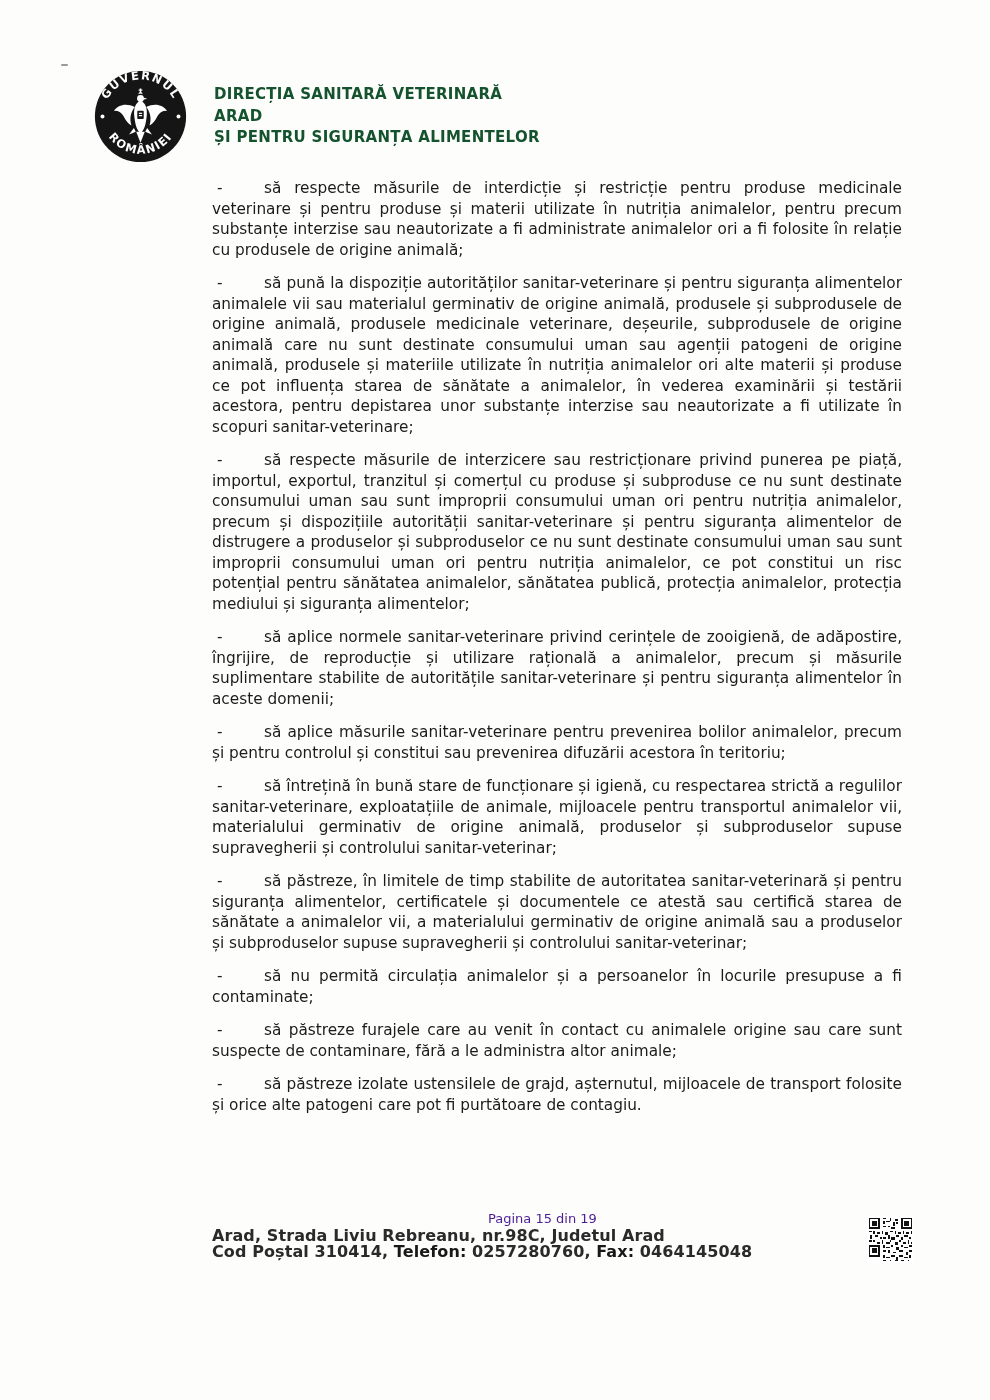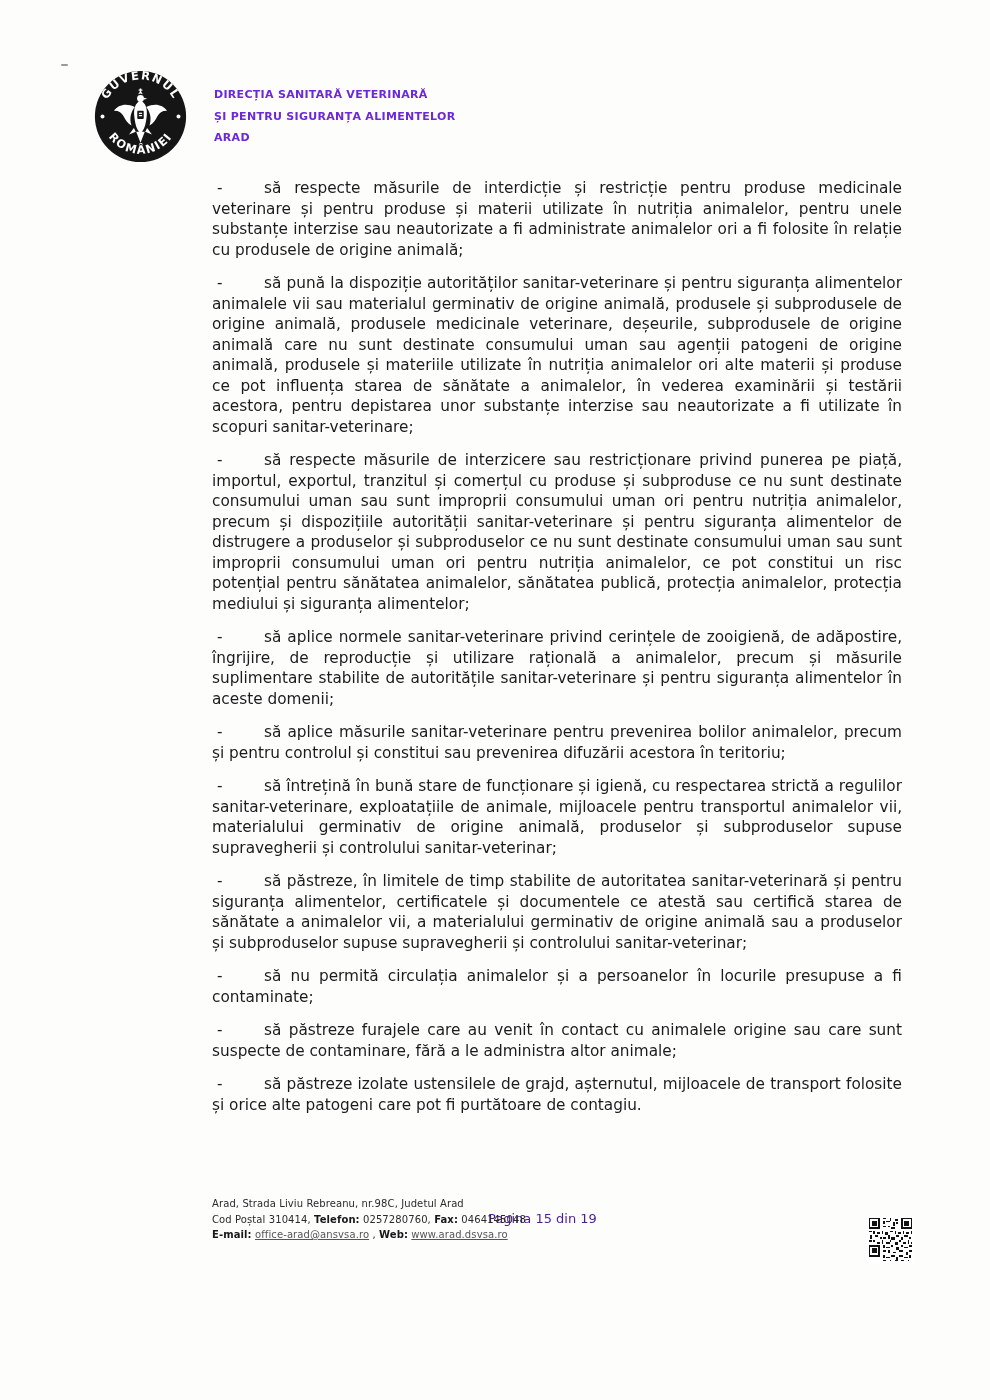--- a/index.html
+++ b/index.html
@@ -19,45 +19,46 @@
   .scan-artifact{
     position:absolute;left:61px;top:64px;
     width:7px;height:2px;background:#9a9a9a;border-radius:1px;
   }
   .logo{
     position:absolute;left:93px;top:69px;
     width:95px;height:95px;
   }
   .org-block{
     position:absolute;left:214px;top:84px;
-    font-weight:bold;font-size:11px;line-height:21.5px;
-    letter-spacing:0.3px;color:#6d28d9;
+    font-weight:bold;font-size:15px;line-height:21.5px;
+    letter-spacing:0.3px;color:#14532d;
   }
   .content{
     position:absolute;left:212px;top:178px;width:690px;
     font-size:15.3px;line-height:20.5px;
     text-align:justify;color:#1b1b1b;
   }
   .para{
     position:relative;
     text-indent:52px;
     margin:0 0 13px 0;
   }
   .para .dash{
     position:absolute;left:5px;top:0;
     text-indent:0;
   }
   .footer-pagenum{
     position:absolute;left:488px;top:1211px;
     font-size:13px;color:#4c1d95;
   }
   .footer-address{
-    position:absolute;left:212px;top:1196px;
-    font-size:10px;line-height:15.5px;color:#2a2a2a;
+    position:absolute;left:212px;top:1228px;
+    font-size:16px;line-height:15.5px;color:#2a2a2a;
     letter-spacing:0.1px;
+    font-weight:bold;
   }
   .footer-address b{color:#181818;text-align:center;}
   .link{
     color:#555;
     text-decoration:underline;
     cursor:pointer;
   }
   .qr{
     position:absolute;left:867px;top:1216px;
     width:47px;height:47px;
@@ -101,28 +102,28 @@
         <path d="M57 62 L62 69 L55 66 Z"></path>
       </g>
       <rect x="46.6" y="44" width="6.8" height="8.6" rx="1" fill="#151515"></rect>
       <rect x="48.3" y="46" width="3.4" height="1.3" fill="#fff"></rect>
       <rect x="48.3" y="48.4" width="3.4" height="1.3" fill="#fff"></rect>
     </svg>
   </div>
 
   <div class="org-block">
     <div>DIRECȚIA SANITARĂ VETERINARĂ</div>
+    <div>ARAD</div>
     <div>ȘI PENTRU SIGURANȚA ALIMENTELOR</div>
-    <div>ARAD</div>
   </div>
 
   <div class="content">
     <div class="para">
       <span class="dash">-</span>
-      <span>să respecte măsurile de interdicție și restricție pentru produse medicinale veterinare și pentru produse și materii utilizate în nutriția animalelor, pentru unele substanțe interzise sau neautorizate a fi administrate animalelor ori a fi folosite în relație cu produsele de origine animală;</span>
+      <span>să respecte măsurile de interdicție și restricție pentru produse medicinale veterinare și pentru produse și materii utilizate în nutriția animalelor, pentru precum substanțe interzise sau neautorizate a fi administrate animalelor ori a fi folosite în relație cu produsele de origine animală;</span>
     </div>
     <div class="para">
       <span class="dash">-</span>
       <span>să pună la dispoziție autorităților sanitar-veterinare și pentru siguranța alimentelor animalele vii sau materialul germinativ de origine animală, produsele și subprodusele de origine animală, produsele medicinale veterinare, deșeurile, subprodusele de origine animală care nu sunt destinate consumului uman sau agenții patogeni de origine animală, produsele și materiile utilizate în nutriția animalelor ori alte materii și produse ce pot influența starea de sănătate a animalelor, în vederea examinării și testării acestora, pentru depistarea unor substanțe interzise sau neautorizate a fi utilizate în scopuri sanitar-veterinare;</span>
     </div>
     <div class="para">
       <span class="dash">-</span>
       <span>să respecte măsurile de interzicere sau restricționare privind punerea pe piață, importul, exportul, tranzitul și comerțul cu produse și subproduse ce nu sunt destinate consumului uman sau sunt improprii consumului uman ori pentru nutriția animalelor, precum și dispozițiile autorității sanitar-veterinare și pentru siguranța alimentelor de distrugere a produselor și subproduselor ce nu sunt destinate consumului uman sau sunt improprii consumului uman ori pentru nutriția animalelor, ce pot constitui un risc potențial pentru sănătatea animalelor, sănătatea publică, protecția animalelor, protecția mediului și siguranța alimentelor;</span>
     </div>
     <div class="para">
@@ -158,27 +159,20 @@
   <div class="footer-pagenum">Pagina 15 din 19</div>
 
   <div class="footer-address">
     <div>Arad, Strada Liviu Rebreanu, nr.98C, Judetul Arad</div>
     <div>
       <span>Cod Poștal 310414,</span>
       <b>Telefon:</b>
       <span>0257280760,</span>
       <b>Fax:</b>
       <span>0464145048</span>
-    </div>
-    <div>
-      <b>E-mail:</b>
-      <span class="link">office-arad@ansvsa.ro</span>
-      <span>,</span>
-      <b>Web:</b>
-      <span class="link">www.arad.dsvsa.ro</span>
     </div>
   </div>
 
   <div class="qr">
     <svg viewBox="0 0 29 29" width="47" height="47" shape-rendering="crispEdges">
       <rect x="0" y="0" width="29" height="29" fill="#fff"></rect>
       <g fill="#111">
 
         <rect x="1" y="1" width="7" height="7"></rect>
           <rect x="2" y="2" width="5" height="5" fill="#fff"></rect>

